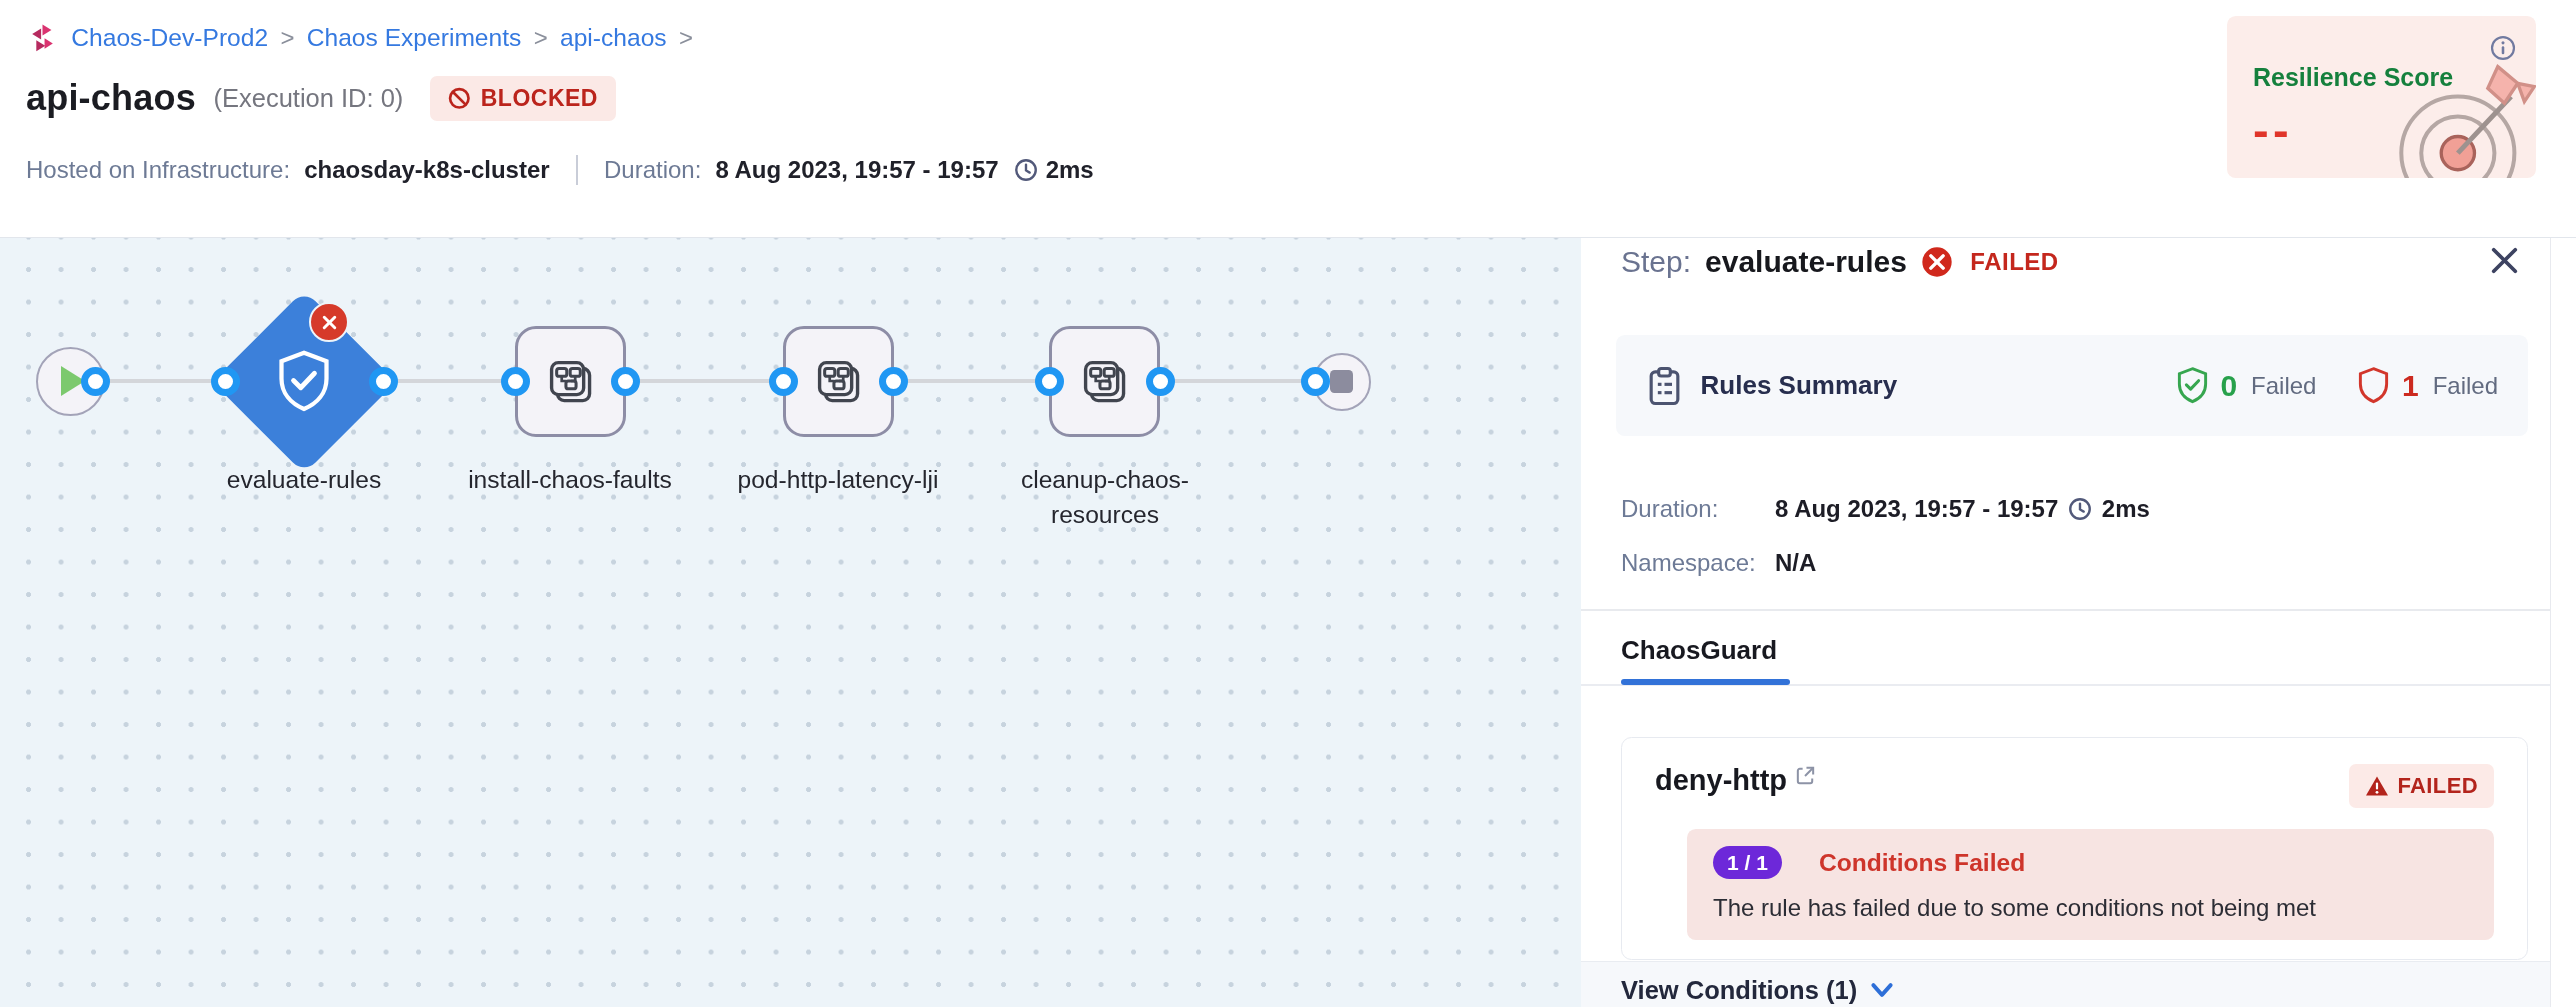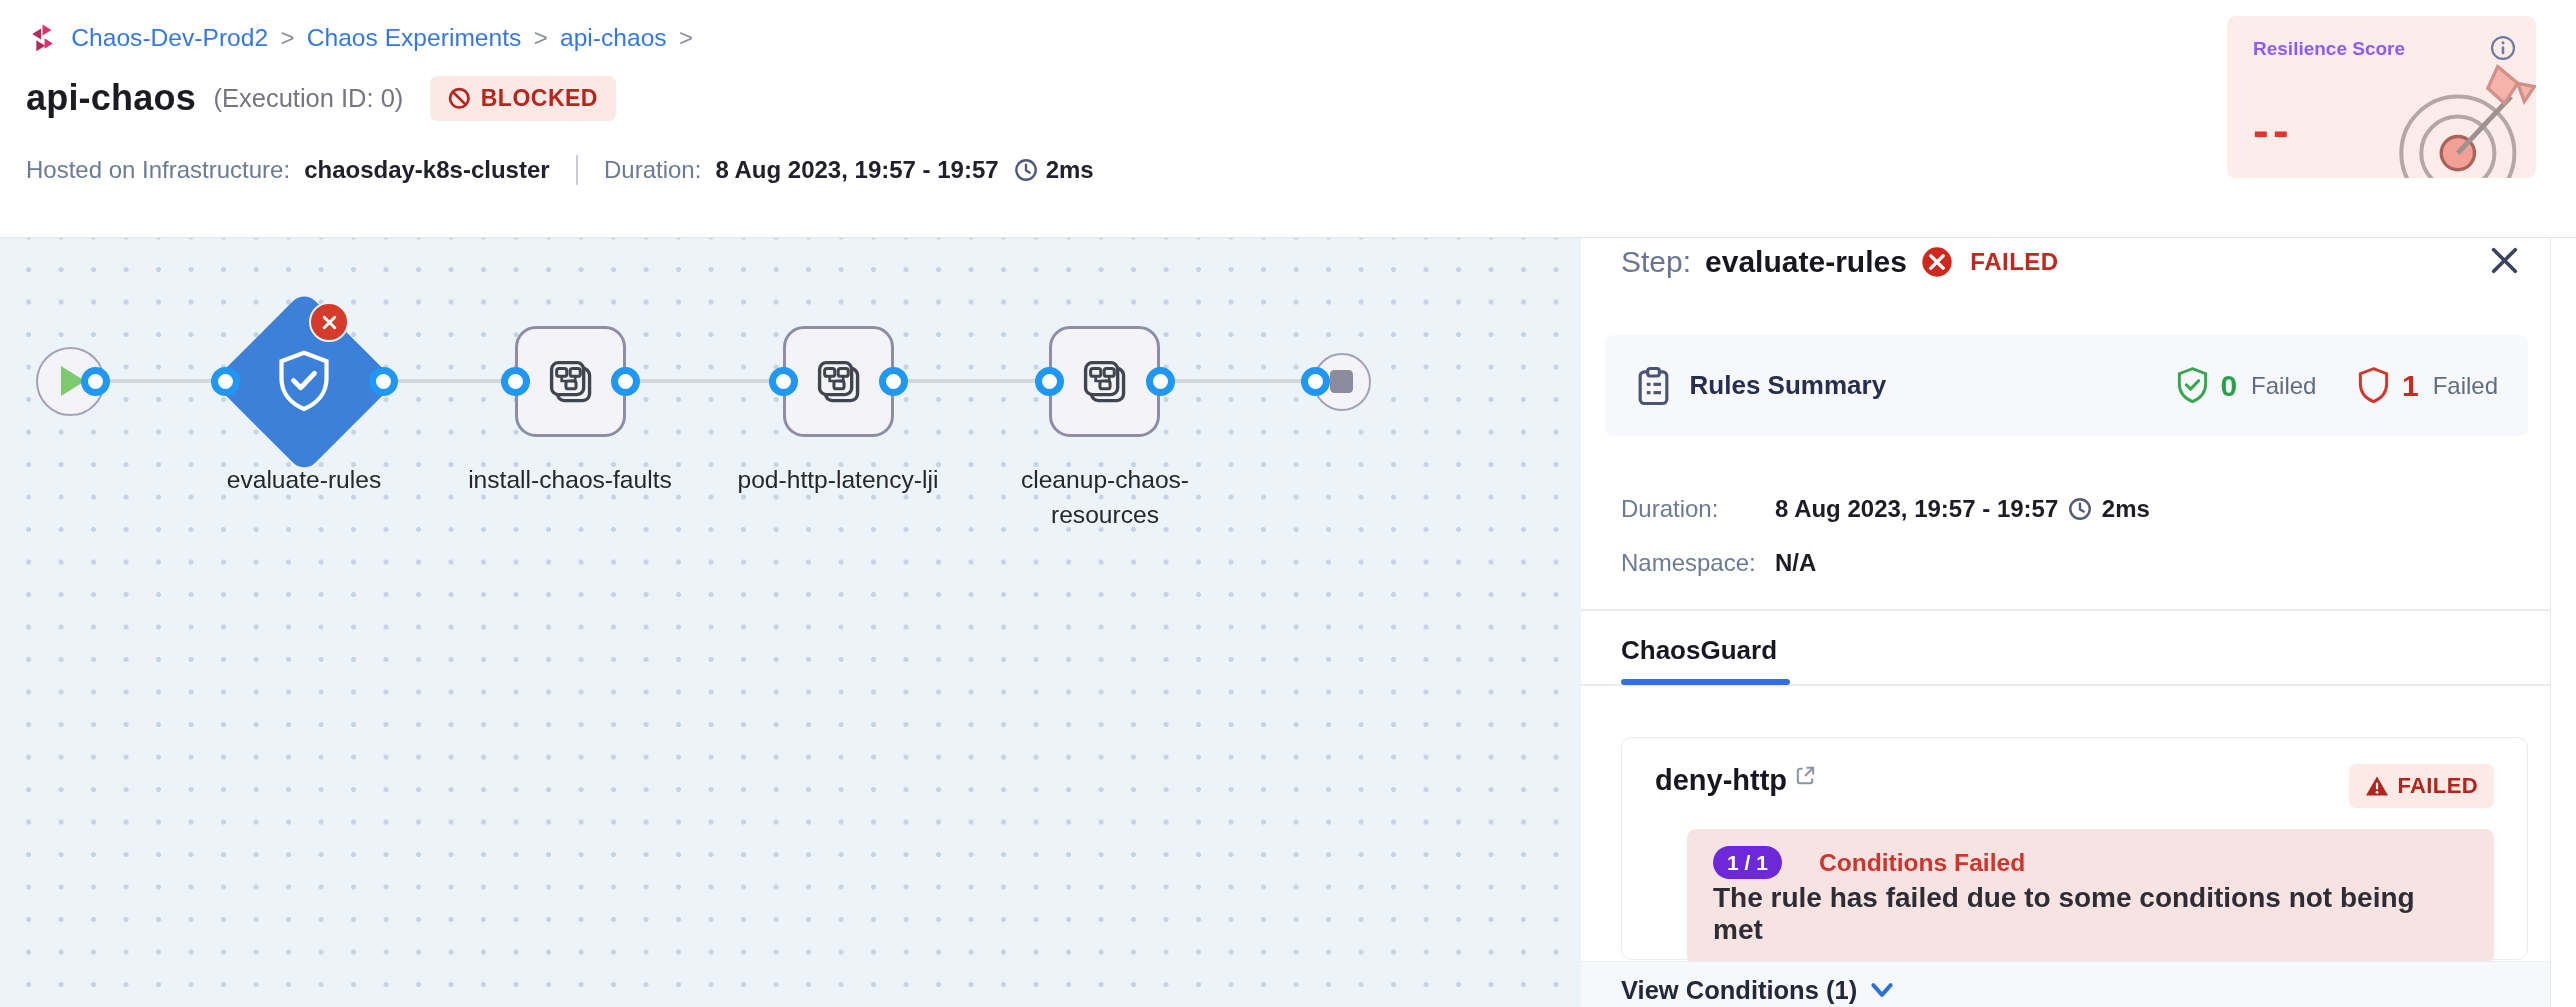--- a/index.html
+++ b/index.html
@@ -21,21 +21,21 @@
   .blocked-badge span { font-size:23px; font-weight:700; color:#bb241c; letter-spacing:0.5px; }
   .info-row { position:absolute; top:155px; left:26px; display:flex; align-items:center; gap:14px; font-size:24px; }
   .info-label { color:#6d7a95; }
   .info-value { color:#20212a; font-weight:700; }
   .info-divider { width:1.8px; height:30px; background:#c9cdd8; margin:0 12.3px; }
   .ms { display:flex; align-items:center; gap:7px; }
 
   
   .resilience-card { position:absolute; top:16px; right:40px; width:309px; height:162px;
     background:#fcedea; border-radius:8.8px; overflow:hidden; }
-  .resilience-title { position:absolute; top:22px; left:26px; font-size:19px; font-weight:700; color:#8b5cf6; }
+  .resilience-title { position:absolute; top:47px; left:26px; font-size:25px; font-weight:700; color:#15803d; }
   .resilience-info { position:absolute; top:17.6px; right:19.3px; }
   .resilience-value { position:absolute; top:86px; left:26px; font-size:47px; font-weight:900;
     color:#e0352a; letter-spacing:4.4px; }
   .target-illus { position:absolute; right:-12.3px; bottom:-30px; opacity:.85; }
 
   
   .canvas { position:absolute; top:212px; left:0; width:1581px; height:796px;
     background-color:#edf4f9;
     background-image:radial-gradient(#c7d3de 2.3px, rgba(0,0,0,0) 2.3px);
     background-size:32.5px 32.5px; background-position:12.3px 8.8px; }
@@ -60,21 +60,21 @@
 
   
   .panel { position:absolute; top:212px; left:1581px; width:995px; height:796px; background:#ffffff; }
   .gutter { position:absolute; top:0; right:0; width:26px; height:796px; background:#fff; border-left:1.8px solid #e8eaef; }
   .step-header { position:absolute; top:33px; left:40px; display:flex; align-items:center; gap:14px; }
   .step-prefix { font-size:30px; color:#6a7390; }
   .step-name { font-size:30px; font-weight:800; color:#17181d; }
   .step-status { font-size:24px; font-weight:800; color:#c4271d; letter-spacing:0.5px; margin-left:3.5px; }
   .close-btn { position:absolute; top:30px; right:53px; cursor:pointer; }
 
-  .rules-card { position:absolute; top:123px; left:24px; right:48px; height:101px; background:#f6f8fb;
+  .rules-card { position:absolute; top:123px; left:35px; right:48px; height:101px; background:#f6f8fb;
     border-radius:8.8px; display:flex; align-items:center; justify-content:space-between; padding:0 30px; }
   .rules-left { display:flex; align-items:center; gap:17.6px; }
   .rules-title { font-size:26px; font-weight:600; color:#272e4e; }
   .rules-right { display:flex; align-items:center; gap:40px; }
   .shield-stat { display:flex; align-items:center; gap:10.5px; }
   .stat-num-pass { font-size:30px; font-weight:800; color:#27a14b; }
   .stat-num-fail { font-size:30px; font-weight:800; color:#cc2a1f; }
   .stat-label { font-size:24px; color:#626b80; margin-left:3.5px; }
 
   .detail-row { position:absolute; left:40px; display:flex; font-size:24px; align-items:center; }
@@ -90,21 +90,21 @@
     border:1.8px solid #e7eaf0; border-radius:10.5px; padding:26px 33px; }
   .rule-title-row { display:flex; align-items:flex-start; justify-content:space-between; }
   .rule-name-wrap { display:flex; align-items:flex-start; gap:7px; cursor:pointer; }
   .rule-name { font-size:29px; font-weight:800; color:#17181f; }
   .rule-status-badge { display:flex; align-items:center; gap:8.8px; background:#fceae7; border-radius:7px; padding:8.8px 16px; }
   .rule-status-badge span { font-size:22px; font-weight:800; color:#b3241c; letter-spacing:0.4px; }
   .conditions-alert { margin-top:21px; margin-left:32px; background:#f7e4e2; border-radius:8.8px; padding:17.6px 26px; }
   .alert-head { display:flex; align-items:center; gap:16px; }
   .cond-pill { background:#6d28d9; color:#fff; font-size:21px; font-weight:800; border-radius:878px; padding:4.4px 14px; }
   .cond-title { font-size:24.6px; font-weight:700; color:#ce352b;margin-left:21px; }
-  .cond-msg { margin-top:3px; font-size:28px; color:#2c2d35;font-weight:bold; }
+  .cond-msg { margin-top:15px; font-size:24px; color:#2c2d35; }
 
   .panel-footer { position:absolute; top:749px; left:0; right:26px; bottom:0; background:#f6f8fb; border-top:1.8px solid #e9ecf1; }
   .view-conditions { position:absolute; top:14px; left:40px; display:flex; align-items:center; gap:12.3px; cursor:pointer; }
   .view-conditions span { font-size:25.5px; font-weight:700; color:#23283c; }
 
   svg { display:block; }
 </style>
 </head>
 <body>
 

